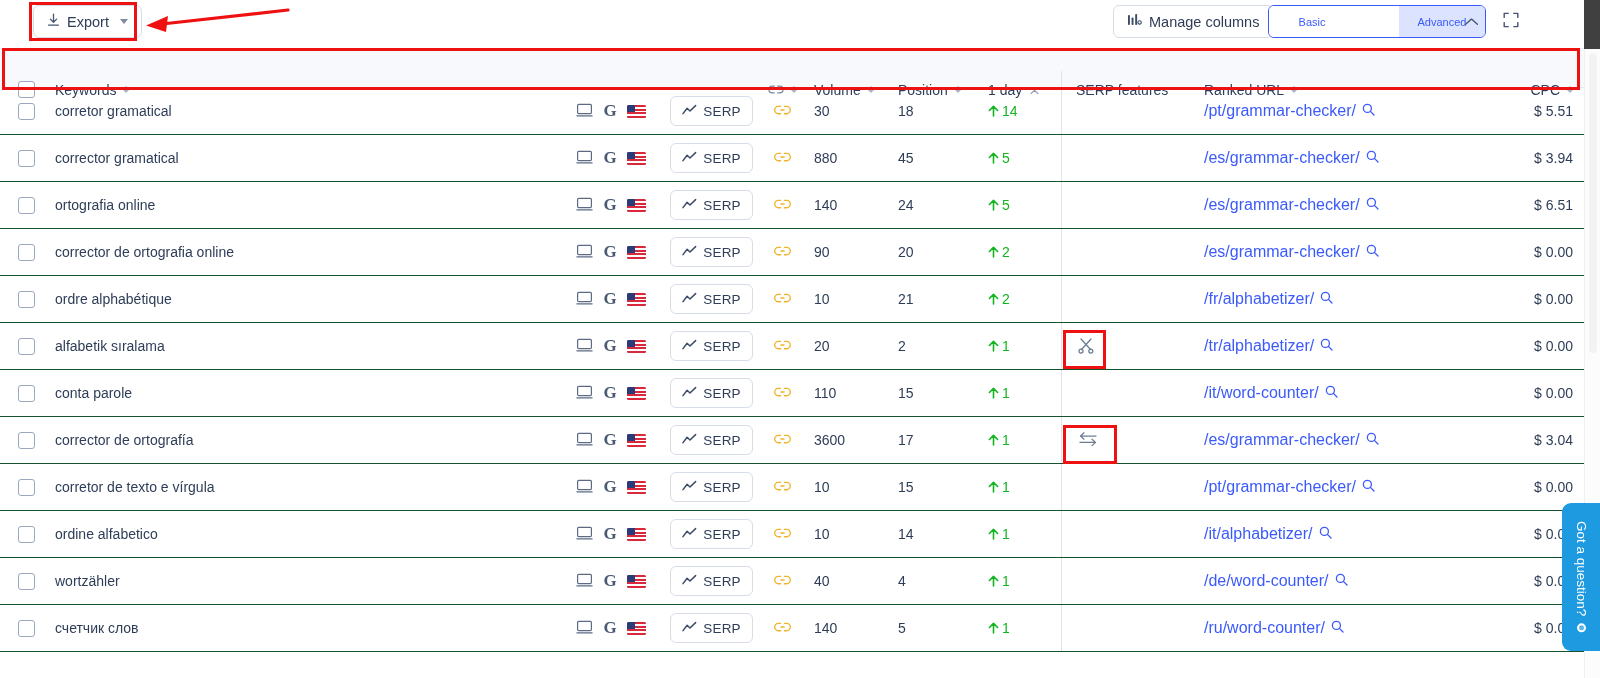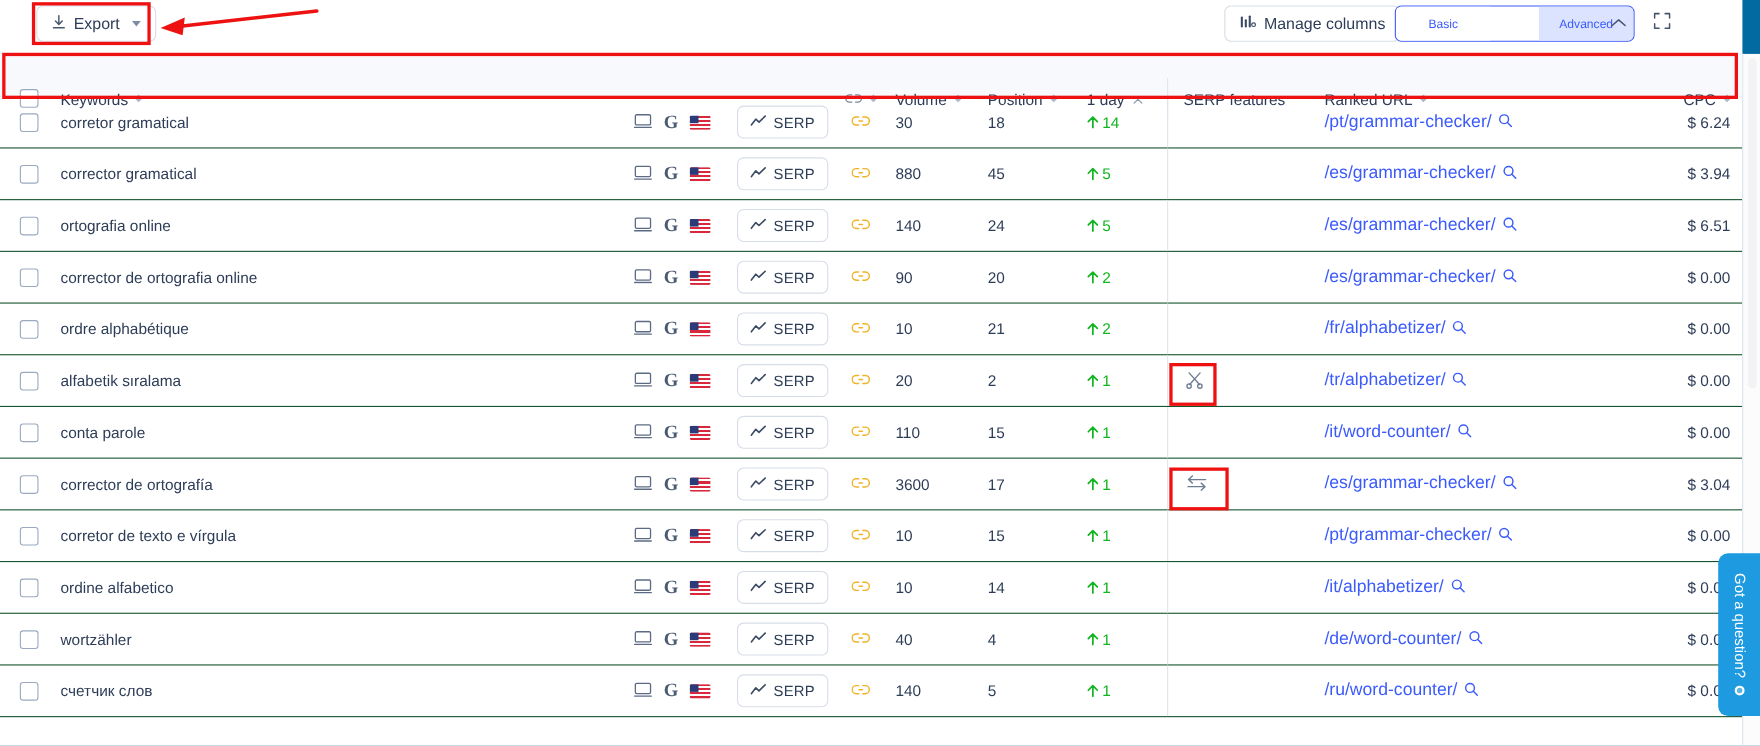--- a/index.html
+++ b/index.html
@@ -2,21 +2,21 @@
 <html><head>
 <meta charset="utf-8">
 <style>
   * { box-sizing: border-box; margin: 0; padding: 0; }
   html, body {
     width: 1600px; height: 678px;
     background: #ffffff;
     font-family: "Liberation Sans", sans-serif;
     overflow: hidden;
   }
-  #app { position: relative; width: 1600px; height: 678px; background: #0369a1; }
+  #app { position: relative; width: 1600px; height: 678px; background: #404040; }
 
   
   .toolbar {
     position: absolute; left: 0; top: 0; width: 1584px; height: 49px;
     background: #ffffff;
     border-bottom: 1px solid #eceff4;
     display: flex; align-items: center;
   }
   .btn {
     display: inline-flex; align-items: center; gap: 7px;
@@ -309,21 +309,21 @@
           <div class="c c-url">
             <span class="url-cell">
               <span class="url-link">/pt/grammar-checker/</span>
               <span><svg width="13" height="13" viewBox="0 0 13 13" fill="none">
                   <circle cx="5.4" cy="5.4" r="4" stroke="#3b5afb" stroke-width="1.3"></circle>
                   <path d="M8.4 8.4L12 12" stroke="#3b5afb" stroke-width="1.3" stroke-linecap="round"></path>
                 </svg></span>
             </span>
           </div>
           <div class="c c-cpc">
-            <span>$ 6.24</span>
+            <span>$ 5.51</span>
           </div>
         </div>
         <div class="row">
           <div class="c c-check">
             <div class="chk"></div>
           </div>
           <div class="c c-kw">
             <span>corrector gramatical</span>
           </div>
           <div class="c c-dev">

